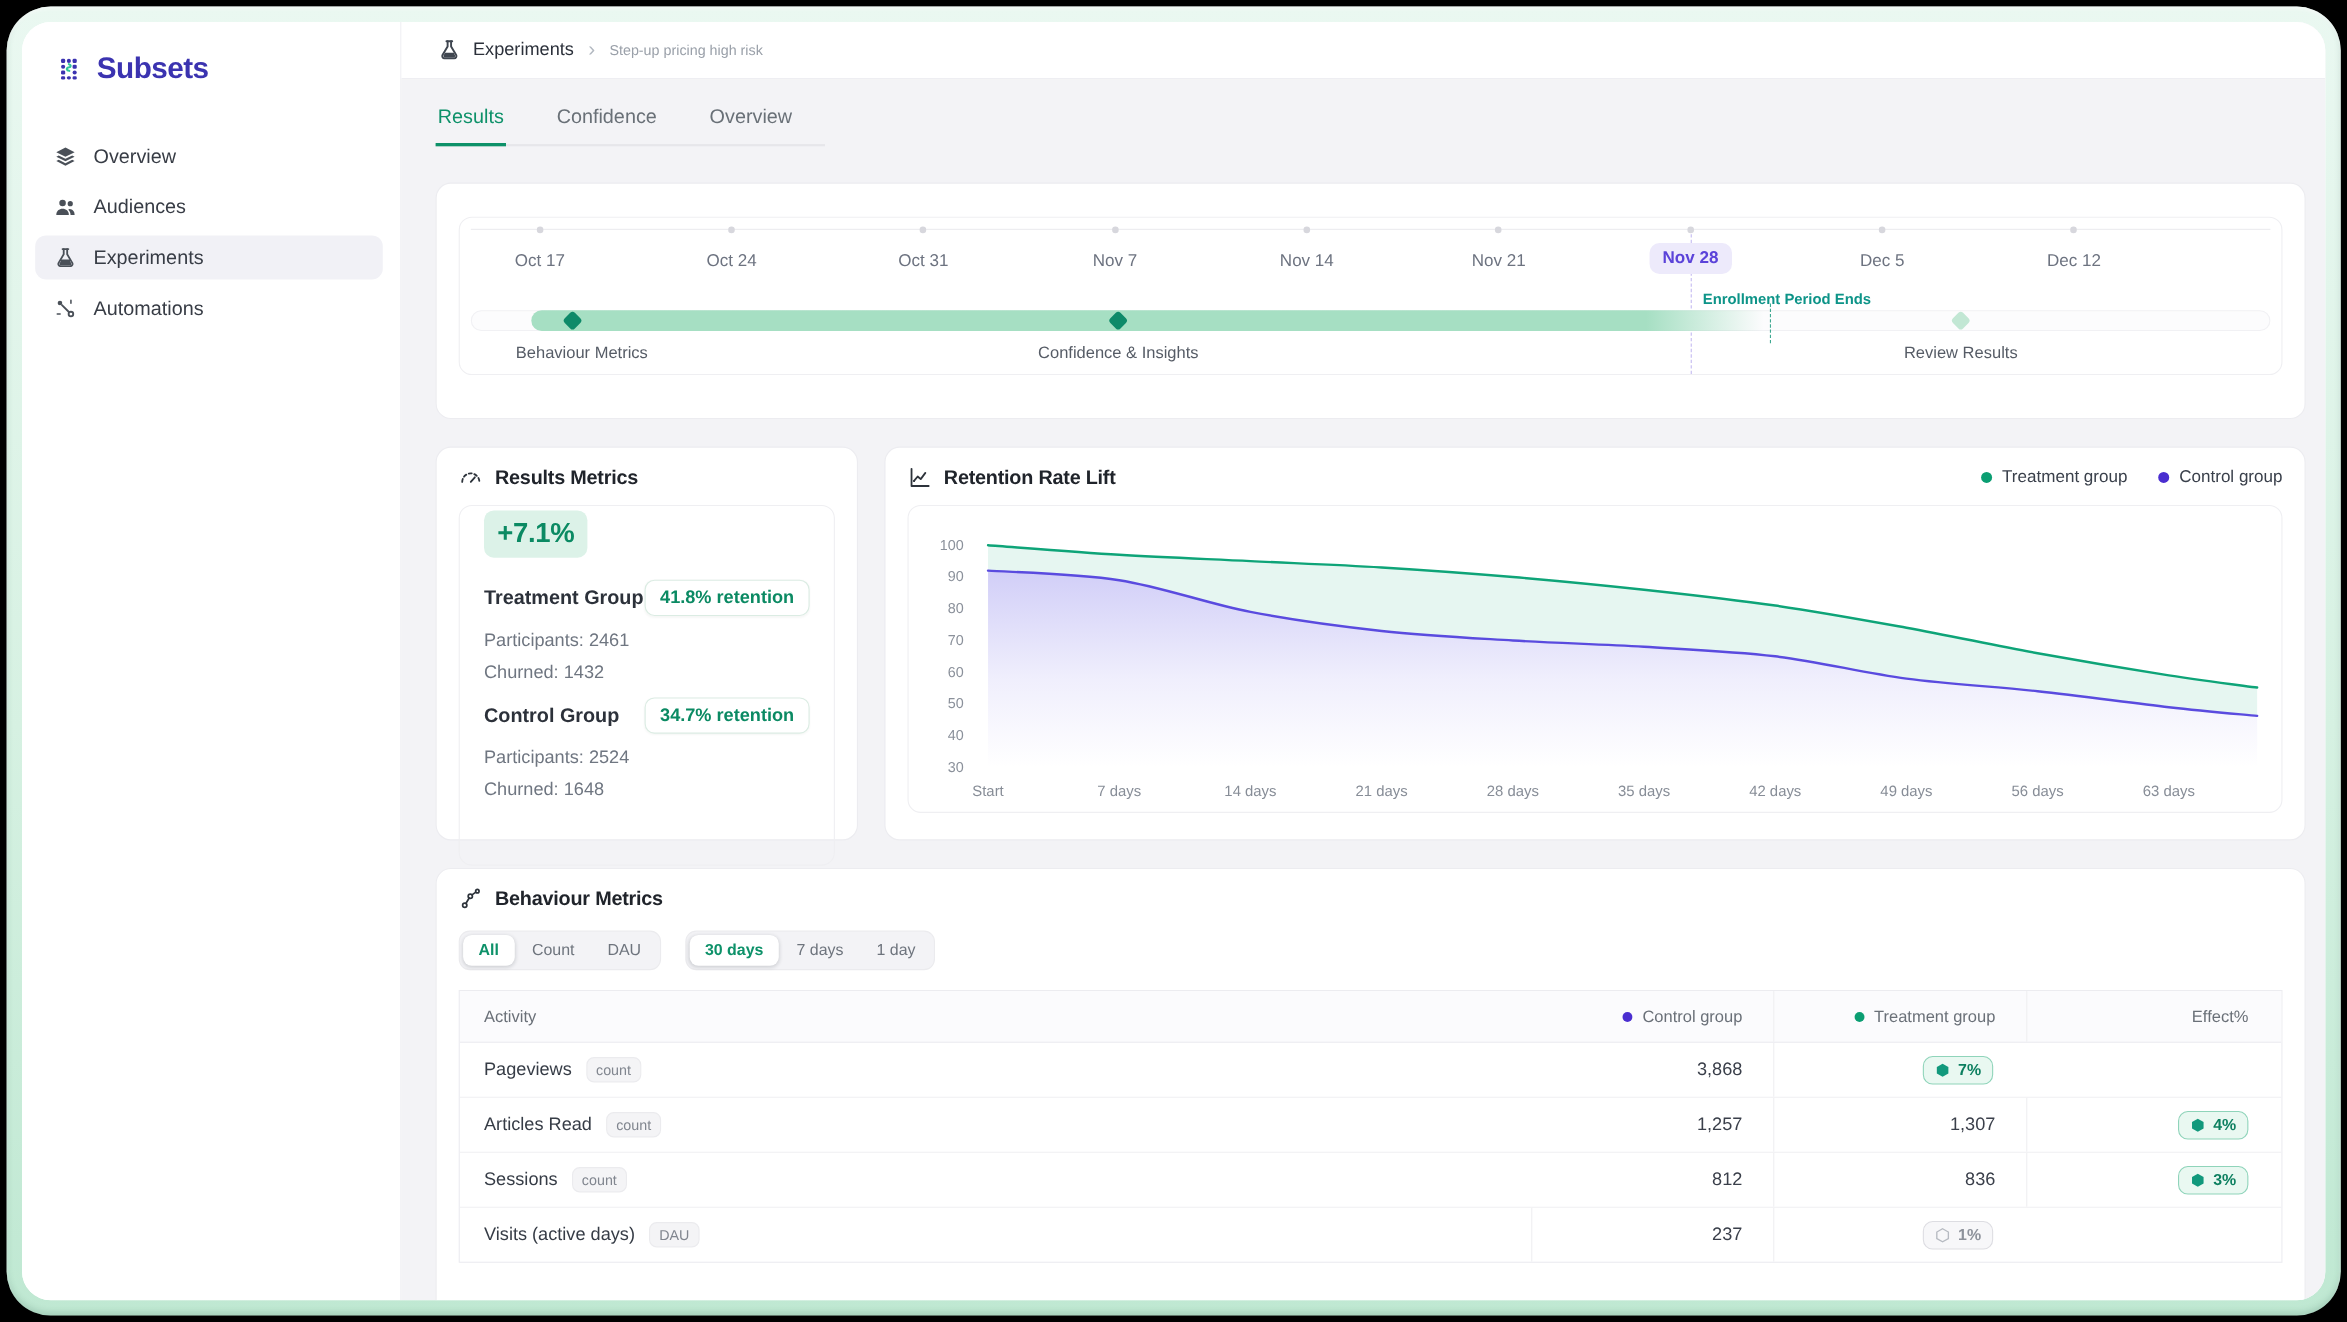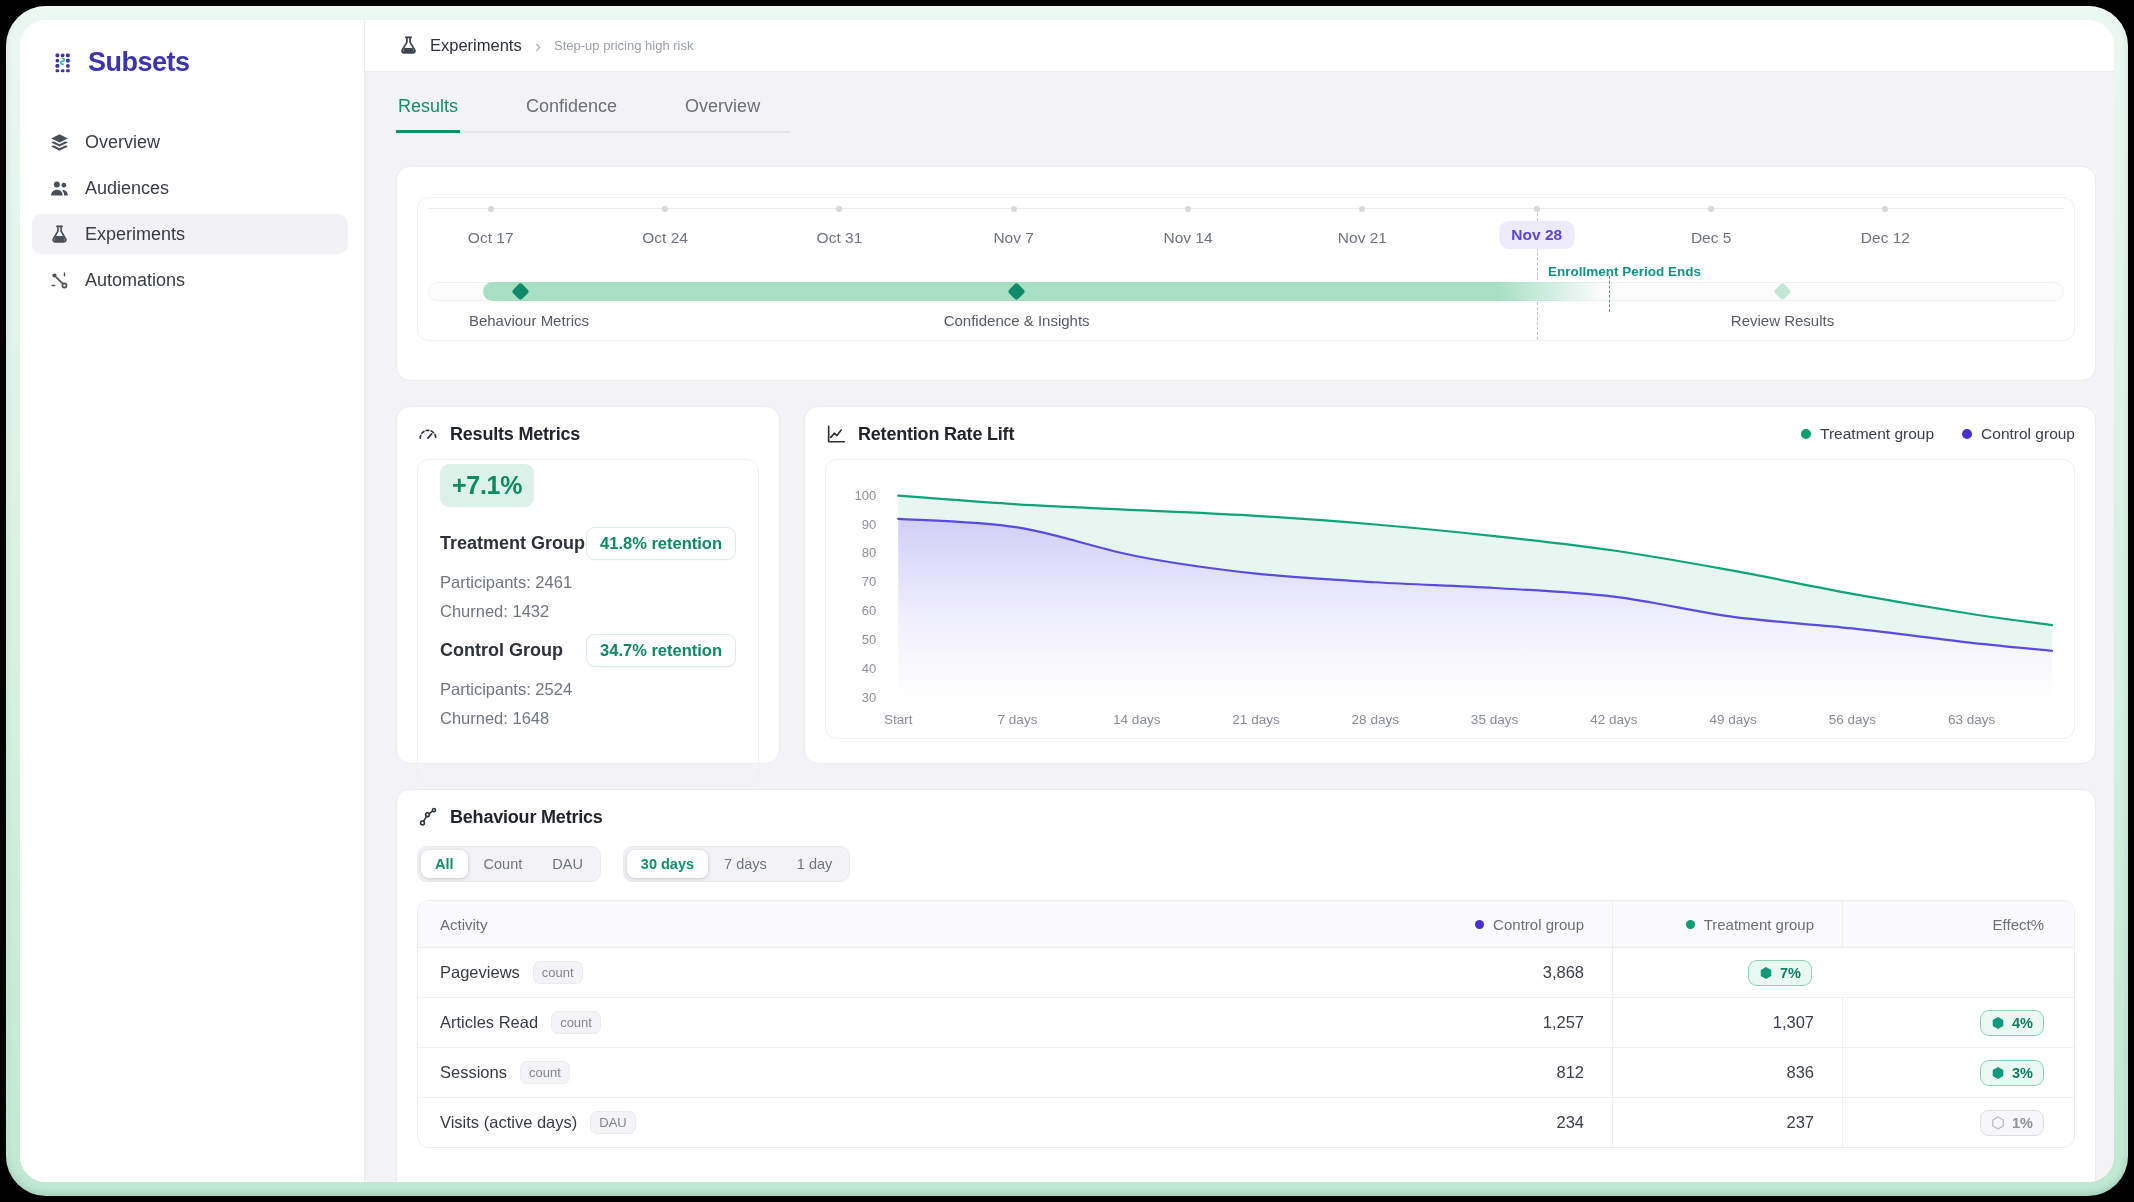--- a/index.html
+++ b/index.html
@@ -25,21 +25,21 @@
 
   
   .main{flex:1;display:flex;flex-direction:column;background:#f3f3f6;min-width:0;}
   .topbar{height:51px;flex:none;background:#fff;border-bottom:1px solid #ededf1;
     display:flex;align-items:center;padding:0 32px;gap:11px;}
   .crumb-section{font-size:16.5px;color:#2b303a;font-weight:500;cursor:pointer;}
   .crumb-sep{font-size:19px;color:#b2b8c0;margin:0 2px;}
   .crumb-current{font-size:13px;color:#9aa0a9;}
   .content{flex:1;padding:0 18px 0 31px;overflow:hidden;}
 
-  .tabs{display:flex;gap:64px;width:fit-content;padding-right:28px;
+  .tabs{display:flex;gap:44px;width:fit-content;padding-right:28px;
     border-bottom:2px solid #e6e6ea;margin:18px 0 33px 0;}
   .tab{font-size:18px;color:#697077;padding:6px 2px 13px;cursor:pointer;
     border-bottom:3px solid transparent;margin-bottom:-2px;}
   .tab.active{color:#0d9169;border-bottom-color:#0d9169;}
 
   .card{background:#fff;border:1px solid #ececf0;border-radius:14px;
     padding:16px 20px 18px;box-sizing:border-box;margin-bottom:25px;}
   .card-head{display:flex;align-items:center;gap:11px;}
   .card-head h2{margin:0;font-size:18px;font-weight:600;color:#20242b;letter-spacing:-.2px;}
   .cicon{width:22px;height:22px;color:#2d333b;display:inline-flex;}
@@ -89,21 +89,21 @@
   .chart-box svg{width:100%;height:100%;display:block;}
 
   
   .bm-card{padding-bottom:60px;}
   .filters{display:flex;gap:22px;margin-top:18px;}
   .seg{display:inline-flex;gap:2px;background:#f3f3f6;border:1px solid #ebebee;border-radius:10px;padding:3px;}
   .opt{border:none;background:transparent;padding:6px 14px;border-radius:8px;
     font-size:14.5px;color:#6e747d;font-family:inherit;cursor:pointer;}
   .opt.active{background:#fff;color:#0d9169;font-weight:700;box-shadow:0 1px 4px rgba(20,30,40,.20);}
 
-  .btable{margin-top:18px;border:1px solid #ececf0;border-radius:12px;overflow:hidden;background:#fff;}
+  .btable{margin-top:18px;border:1px solid #ececf0;border-radius:0;overflow:hidden;background:#fff;}
   .thead,.trow{display:grid;grid-template-columns:1fr 220px 230px 232px;align-items:stretch;}
   .thead{background:#fbfbfd;border-bottom:1px solid #ececf0;height:46px;}
   .trow{height:49px;border-bottom:1px solid #f0f0f3;}
   .trow:last-child{border-bottom:none;}
   .th{display:flex;align-items:center;font-size:15px;color:#6a7078;}
   .th-activity{padding-left:22px;}
   .th-num,.cell-num{justify-content:flex-end;padding-right:28px;}
   .sep{border-left:1px solid #efeff2;}
   .hdot{width:9px;height:9px;border-radius:50%;margin-right:9px;flex:none;}
   .cell{display:flex;align-items:center;}
@@ -430,21 +430,20 @@
                       <span>3%</span>
                     </span>
                   </div>
             </div>
 
             <div class="trow">
               <div class="cell cell-activity">
                     <span>Visits (active days)</span>
                     <span class="mini-badge">DAU</span>
                   </div>
-              <div class="cell cell-num">234</div>
               <div class="cell cell-num sep">237</div>
               <div class="cell cell-effect sep">
                     <span class="effect-badge neutral">
                       <svg viewBox="0 0 16 16">
                         <polygon class="hexp" points="8,1.2 14,4.6 14,11.4 8,14.8 2,11.4 2,4.6"></polygon>
                       </svg>
                       <span>1%</span>
                     </span>
                   </div>
             </div>

